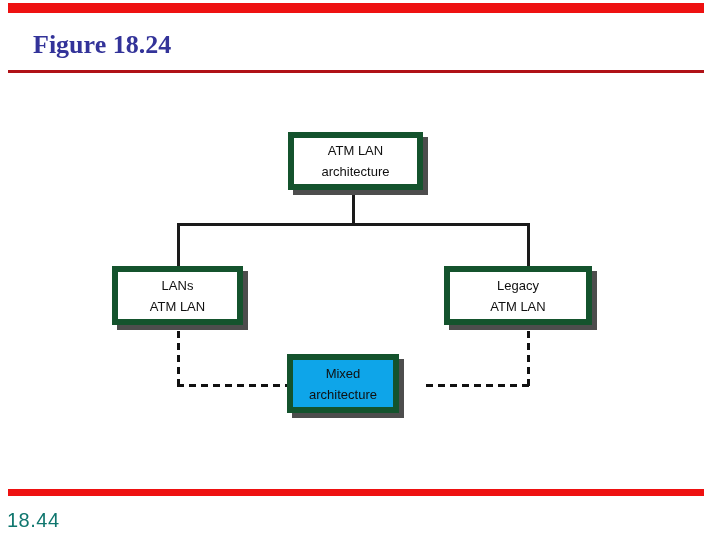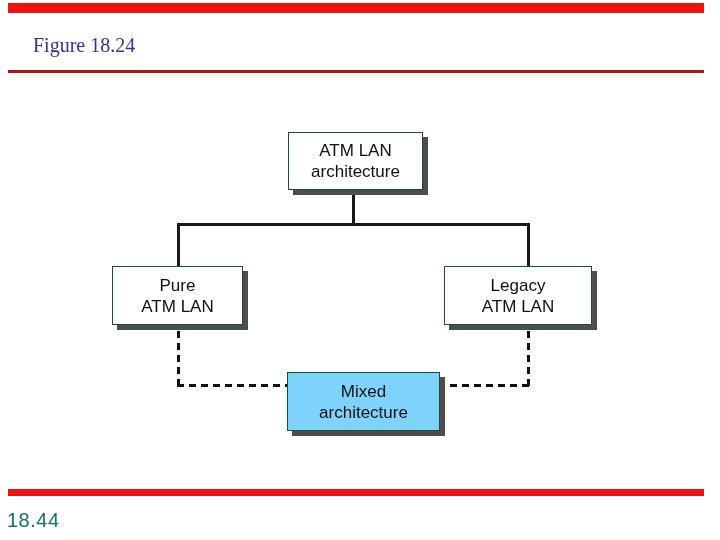--- a/index.html
+++ b/index.html
@@ -16,48 +16,48 @@
   .red-bar { position: absolute; left: 8px; width: 696px; background: #ee1111; }
   #top-bar { top: 3px; height: 10px; }
   #bottom-bar { top: 489px; height: 7px; }
   #title-rule { position: absolute; left: 8px; top: 70px; width: 696px; height: 3px; background: #b01217; }
 
   
   #title-row {
     position: absolute; left: 33px; top: 33px;
     display: flex; align-items: flex-start;
     font-family: "Liberation Serif", serif;
-    font-weight: normal; font-size: 20px; line-height: 24px;
+    font-weight: bold; font-size: 26px; line-height: 24px;
     white-space: nowrap;
   }
   #figure-label { color: #333399; }
   #figure-title { color: #121212; font-style: italic; margin-left: 13px; letter-spacing: 0.3px; }
 
   
   #page-number {
     position: absolute; left: 7px; top: 509px;
     font-size: 20px; color: #0f766e; letter-spacing: 0.5px;
   }
 
   
   .node {
     position: absolute;
     box-sizing: border-box;
     background: #ffffff;
-    border: 1px solid #14532d;
+    border: 6px solid #14532d;
     box-shadow: 5px 5px 0 #4d4d4d;
     display: flex; flex-direction: column;
     align-items: center; justify-content: center;
     text-align: center;
-    font-size: 17px; line-height: 21px; color: #101010;
+    font-size: 13px; line-height: 21px; color: #101010;
   }
   #node-root   { left: 288px; top: 132px; width: 135px; height: 58px; }
   #node-pure   { left: 112px; top: 266px; width: 131px; height: 59px; }
   #node-legacy { left: 444px; top: 266px; width: 148px; height: 59px; }
-  #node-mixed  { left: 287px; top: 372px; width: 153px; height: 59px; background: #7dd3fc; }
+  #node-mixed  { left: 287px; top: 354px; width: 112px; height: 59px; background: #0ea5e9; }
 
   
   .hline { position: absolute; height: 2.5px; background: #1a1a1a; }
   .vline { position: absolute; width: 2.5px; background: #1a1a1a; }
   #conn-root-stem  { left: 352px; top: 189px; height: 36px; }
   #conn-horizontal { left: 177px; top: 223px; width: 353px; }
   #conn-left-drop  { left: 177px; top: 223px; height: 44px; }
   #conn-right-drop { left: 527px; top: 223px; height: 44px; }
 
   
@@ -93,21 +93,21 @@
   <div id="dash-left-vert" class="vdash"></div>
   <div id="dash-left-horiz" class="hdash"></div>
   <div id="dash-right-vert" class="vdash"></div>
   <div id="dash-right-horiz" class="hdash"></div>
 
   <div id="node-root" class="node">
     <span>ATM LAN</span>
     <span>architecture</span>
   </div>
   <div id="node-pure" class="node">
-    <span>Pure</span>
+    <span>LANs</span>
     <span>ATM LAN</span>
   </div>
   <div id="node-legacy" class="node">
     <span>Legacy</span>
     <span>ATM LAN</span>
   </div>
   <div id="node-mixed" class="node">
     <span>Mixed</span>
     <span>architecture</span>
   </div>

